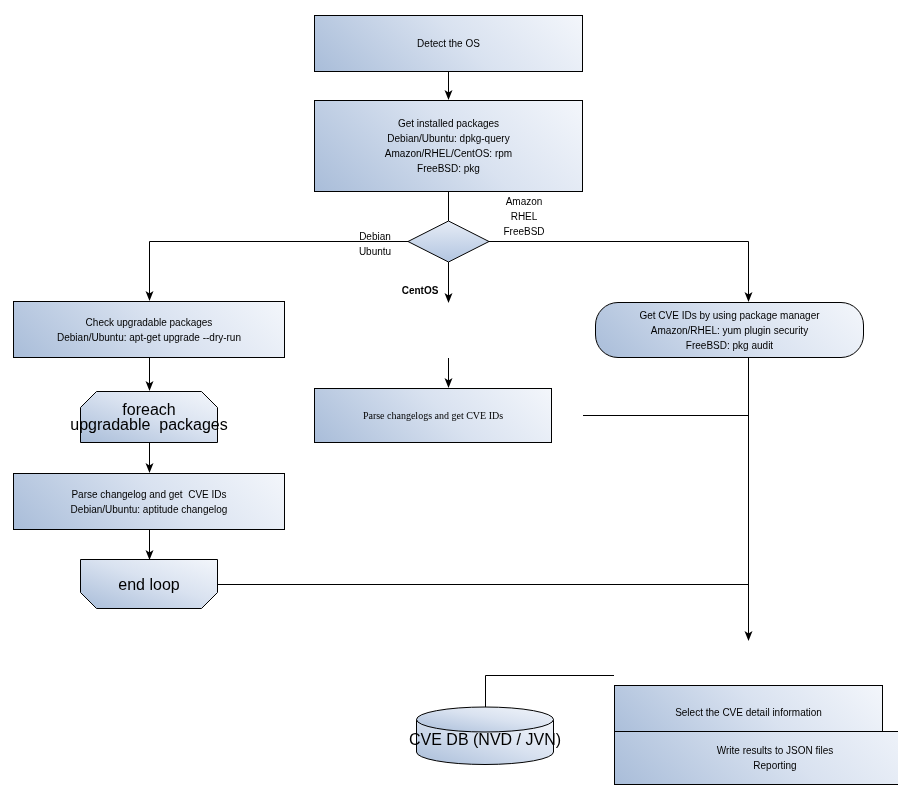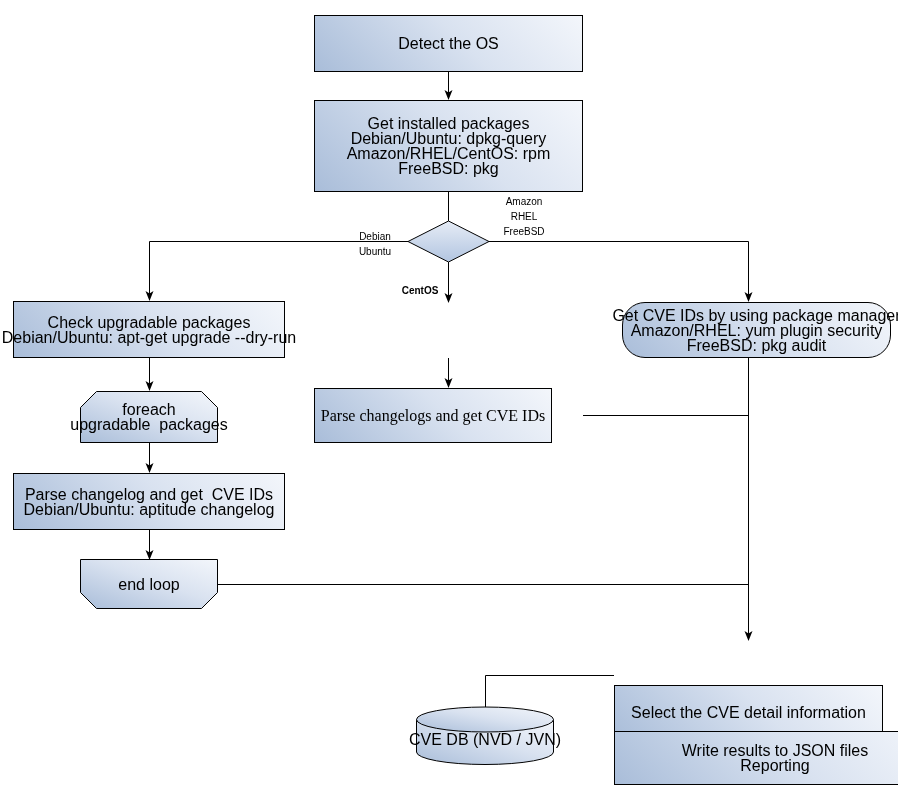--- a/index.html
+++ b/index.html
@@ -20,21 +20,21 @@
     overflow:hidden;
   }
   .node{
     position:absolute;
     box-sizing:border-box;
     border:1px solid var(--node-border);
     background:linear-gradient(45deg,var(--node-dark) 0%,#d9e2f0 55%,var(--node-light) 100%);
     display:flex;align-items:center;justify-content:center;
     text-align:center;
     white-space:pre;
-    font-size:16px;line-height:15px;
+    font-size:10px;line-height:15px;
   }
   .shape-label{
     position:absolute;
     display:flex;align-items:center;justify-content:center;
     text-align:center;
     white-space:pre;
     font-size:16px;line-height:15px;
     pointer-events:none;
   }
   .edge-label{
@@ -104,21 +104,21 @@
 
   <div class="node" style="left:13px;top:473px;width:272px;height:57px;">Parse changelog and get  CVE IDs
 Debian/Ubuntu: aptitude changelog</div>
 
   <div class="node" style="left:13px;top:301px;width:272px;height:57px;">Check upgradable packages
 Debian/Ubuntu: apt-get upgrade --dry-run</div>
 
 
   <div class="node" style="left:314px;top:388px;width:238px;height:55px;font-family:Liberation Serif, serif;">Parse changelogs and get CVE IDs</div>
 
-  <div class="node" style="left:622px;top:302px;width:269px;height:56px;border-radius:23px;">Get CVE IDs by using package manager
+  <div class="node" style="left:595px;top:302px;width:269px;height:56px;border-radius:23px;">Get CVE IDs by using package manager
 Amazon/RHEL: yum plugin security
 FreeBSD: pkg audit</div>
 
   <div class="node" style="left:614px;top:641px;width:269px;height:55px;margin-top:44px;">Select the CVE detail information</div>
 
   <div class="node" style="left:614px;top:731px;width:322px;height:54px;">Write results to JSON files
 Reporting</div>
 
   <div class="shape-label" style="left:80px;top:391px;width:138px;height:52px;">foreach
 upgradable  packages</div>

